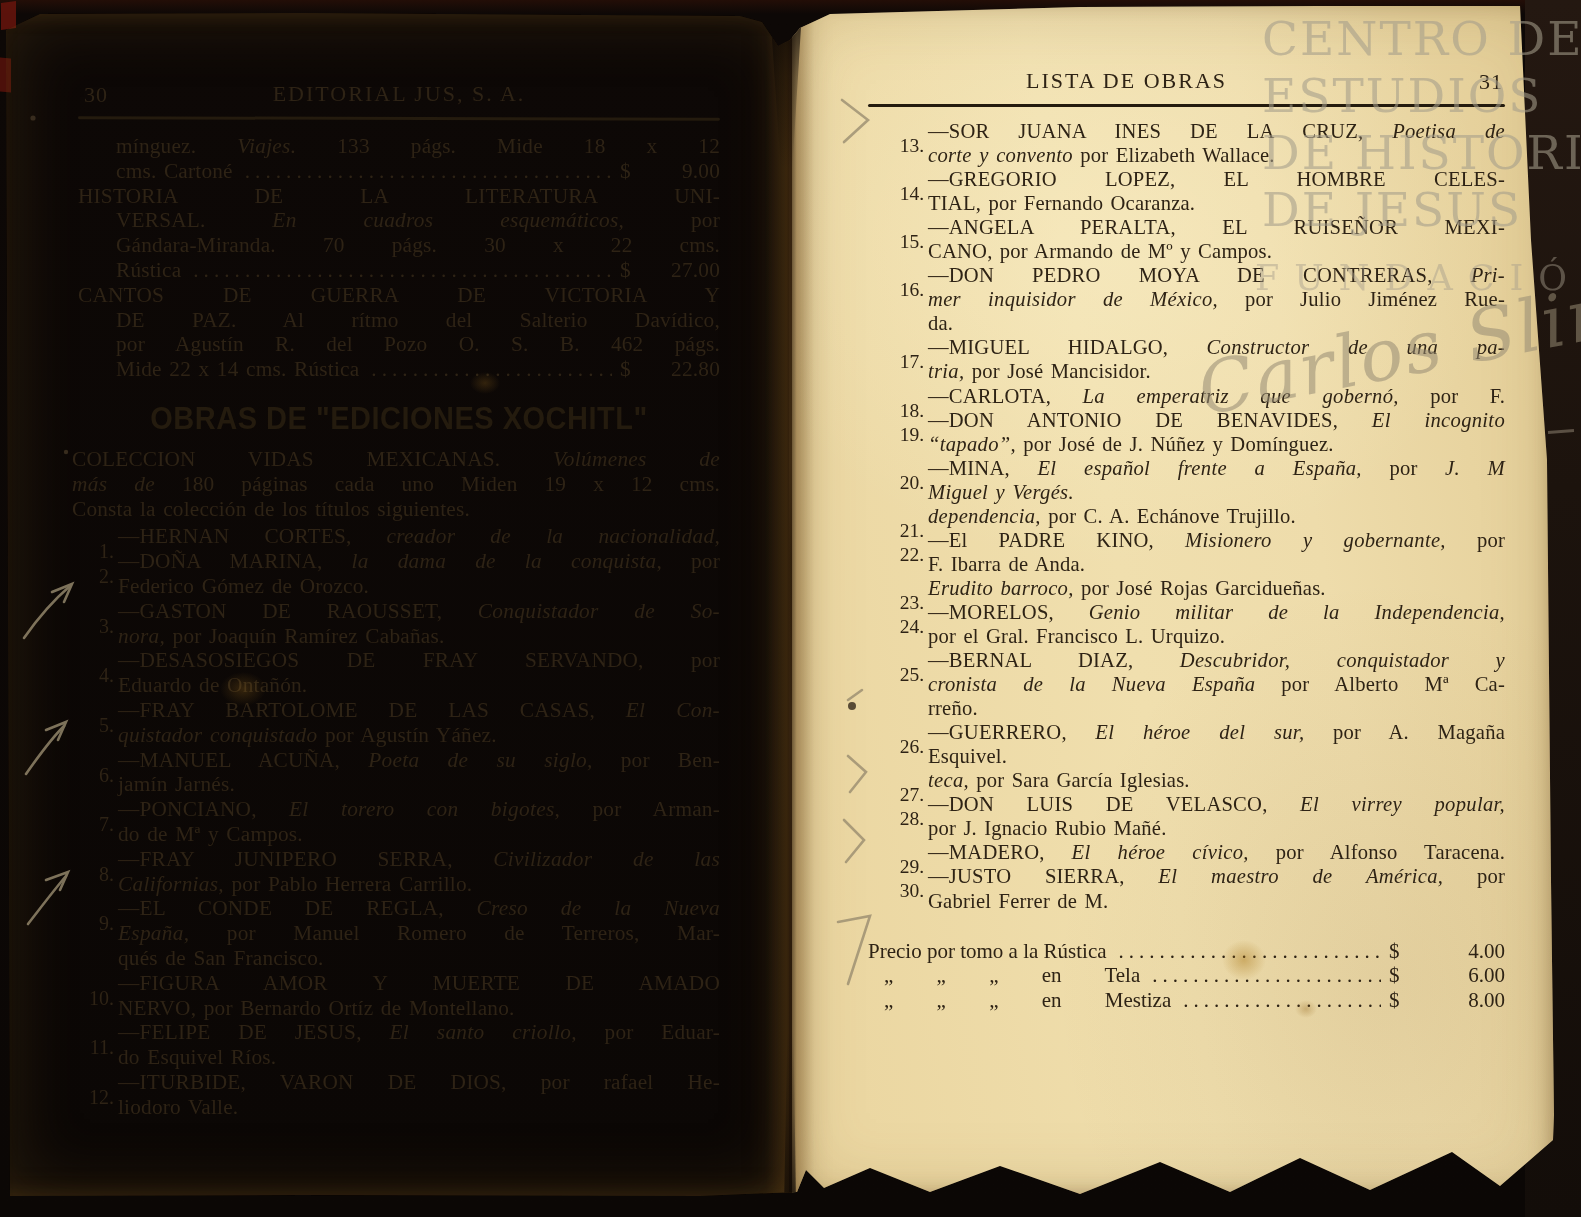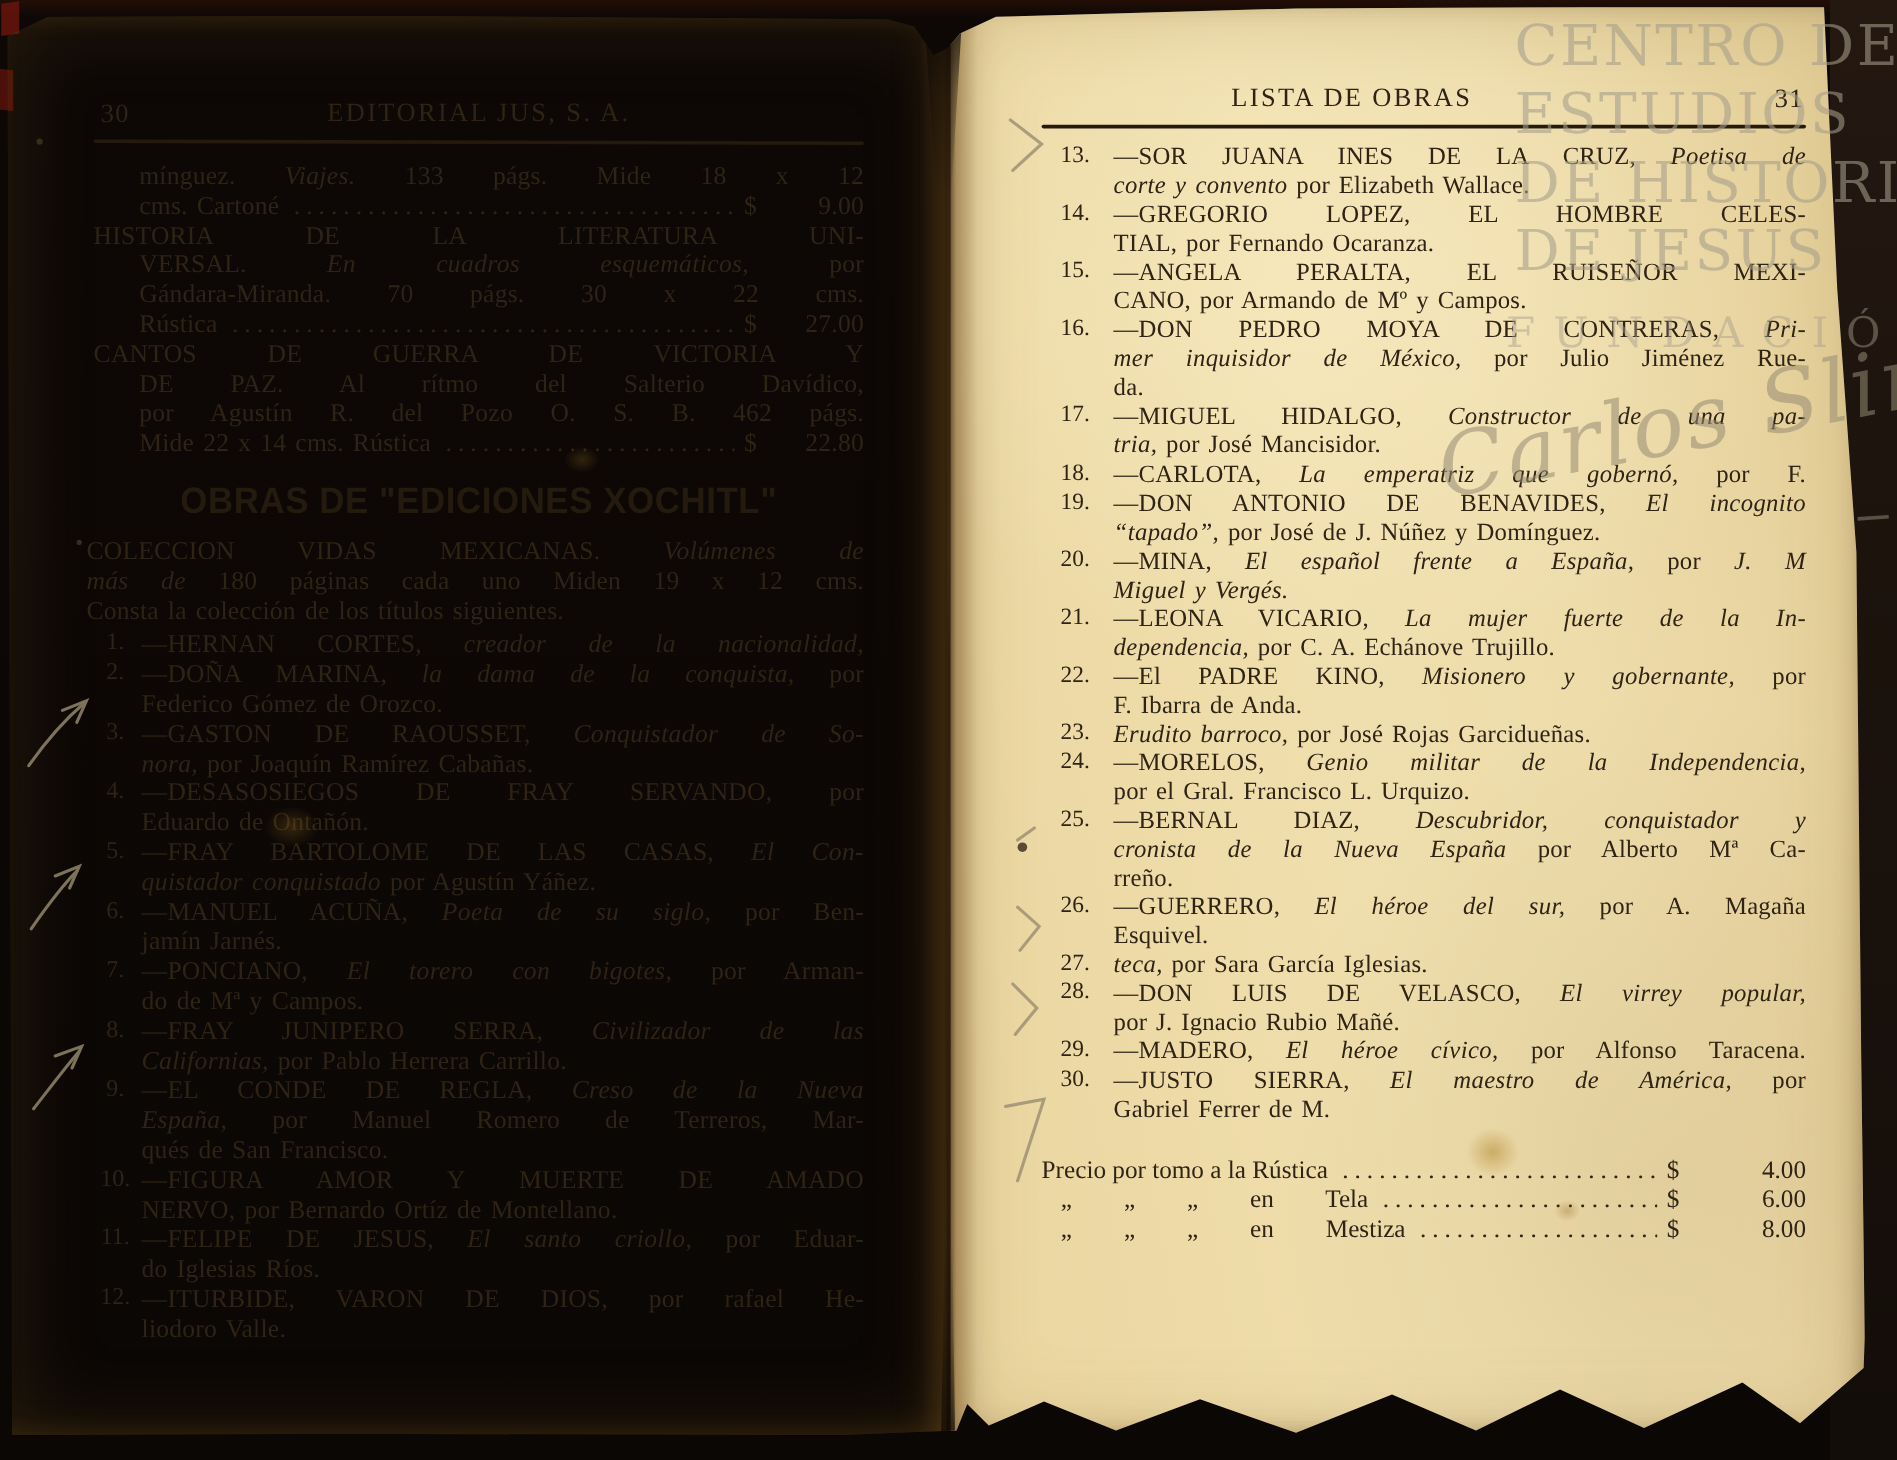--- a/index.html
+++ b/index.html
@@ -94,21 +94,21 @@
 
   #lp-entries{margin-top:14px;}
   .section-heading{font-family:"Liberation Sans", sans-serif;font-weight:bold;font-size:29px;
     letter-spacing:.5px;text-align:center;margin:20px 0 12px 0;transform:scaleY(1.06);color:#241b0e;}
   #lp-intro{margin-left:-6px;}
   #lp-items{margin-top:3px;}
 
   .item{position:relative;}
   #left-page .item{padding-left:40px;}
   #right-page .item{padding-left:60px;}
-  .num{position:absolute;left:0;top:0;text-align:center;font-size:inherit;}
+  .num{position:absolute;left:0;top:16px;text-align:right;font-size:inherit;}
   #left-page .num{width:36px;font-size:20px;}
   #right-page .num{width:56px;font-size:19.5px;}
   .item .line{text-indent:0;}
 
   
   .price-row{display:flex;align-items:flex-start;white-space:nowrap;}
   .price-row .lbl{white-space:nowrap;}
   .leader{flex:1;overflow:hidden;white-space:nowrap;margin:0 8px 0 12px;letter-spacing:5px;}
   .leader::after{content:"..........................................................";}
   .cur{width:34px;text-align:left;}
@@ -237,21 +237,21 @@
             <div class="line ind0"><span>qués de San Francisco.</span></div>
           </div>
           <div class="item">
             <span class="num">10.</span>
             <div class="line ind0 j"><span>—FIGURA AMOR Y MUERTE DE AMADO</span></div>
             <div class="line ind0"><span>NERVO, por Bernardo Ortíz de Montellano.</span></div>
           </div>
           <div class="item">
             <span class="num">11.</span>
             <div class="line ind0 j"><span>—FELIPE DE JESUS, </span><i>El santo criollo,</i><span> por Eduar-</span></div>
-            <div class="line ind0"><span>do Iglesias Ríos.</span></div>
+            <div class="line ind0"><span>do Esquivel Ríos.</span></div>
           </div>
           <div class="item">
             <span class="num">12.</span>
             <div class="line ind0 j"><span>—ITURBIDE, VARON DE DIOS, por rafael He-</span></div>
             <div class="line ind0"><span>liodoro Valle.</span></div>
           </div>
         </div>
     </div>
 
     <div class="page" id="right-page">
@@ -297,21 +297,20 @@
             <div class="line ind0 j"><span>—DON ANTONIO DE BENAVIDES, </span><i>El incognito</i></div>
             <div class="line ind0"><i>“tapado”,</i><span> por José de J. Núñez y Domínguez.</span></div>
           </div>
           <div class="item">
             <span class="num">20.</span>
             <div class="line ind0 j"><span>—MINA, </span><i>El español frente a España,</i><span> por </span><i>J. M</i></div>
             <div class="line ind0"><i>Miguel y Vergés.</i></div>
           </div>
           <div class="item">
             <span class="num">21.</span>
-            <div class="line ind0 j"><span>—LEONA VICARIO, </span><i>La mujer fuerte de la In-</i></div>
             <div class="line ind0"><i>dependencia,</i><span> por C. A. Echánove Trujillo.</span></div>
           </div>
           <div class="item">
             <span class="num">22.</span>
             <div class="line ind0 j"><span>—El PADRE KINO, </span><i>Misionero y gobernante,</i><span> por</span></div>
             <div class="line ind0"><span>F. Ibarra de Anda.</span></div>
           </div>
           <div class="item">
             <span class="num">23.</span>
             <div class="line ind0"><i>Erudito barroco,</i><span> por José Rojas Garcidueñas.</span></div>

